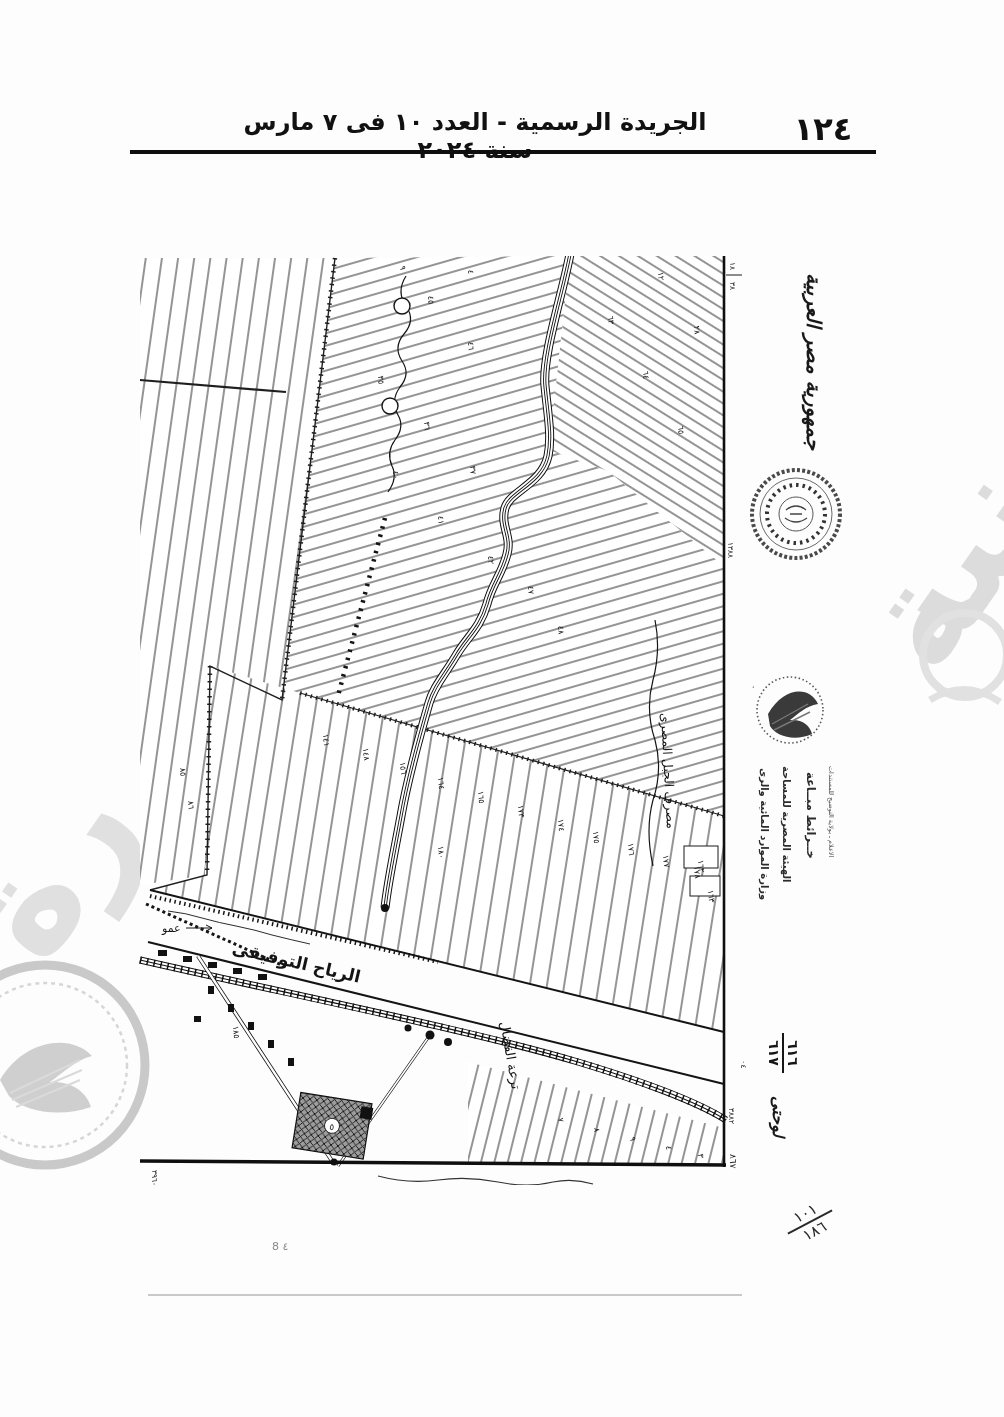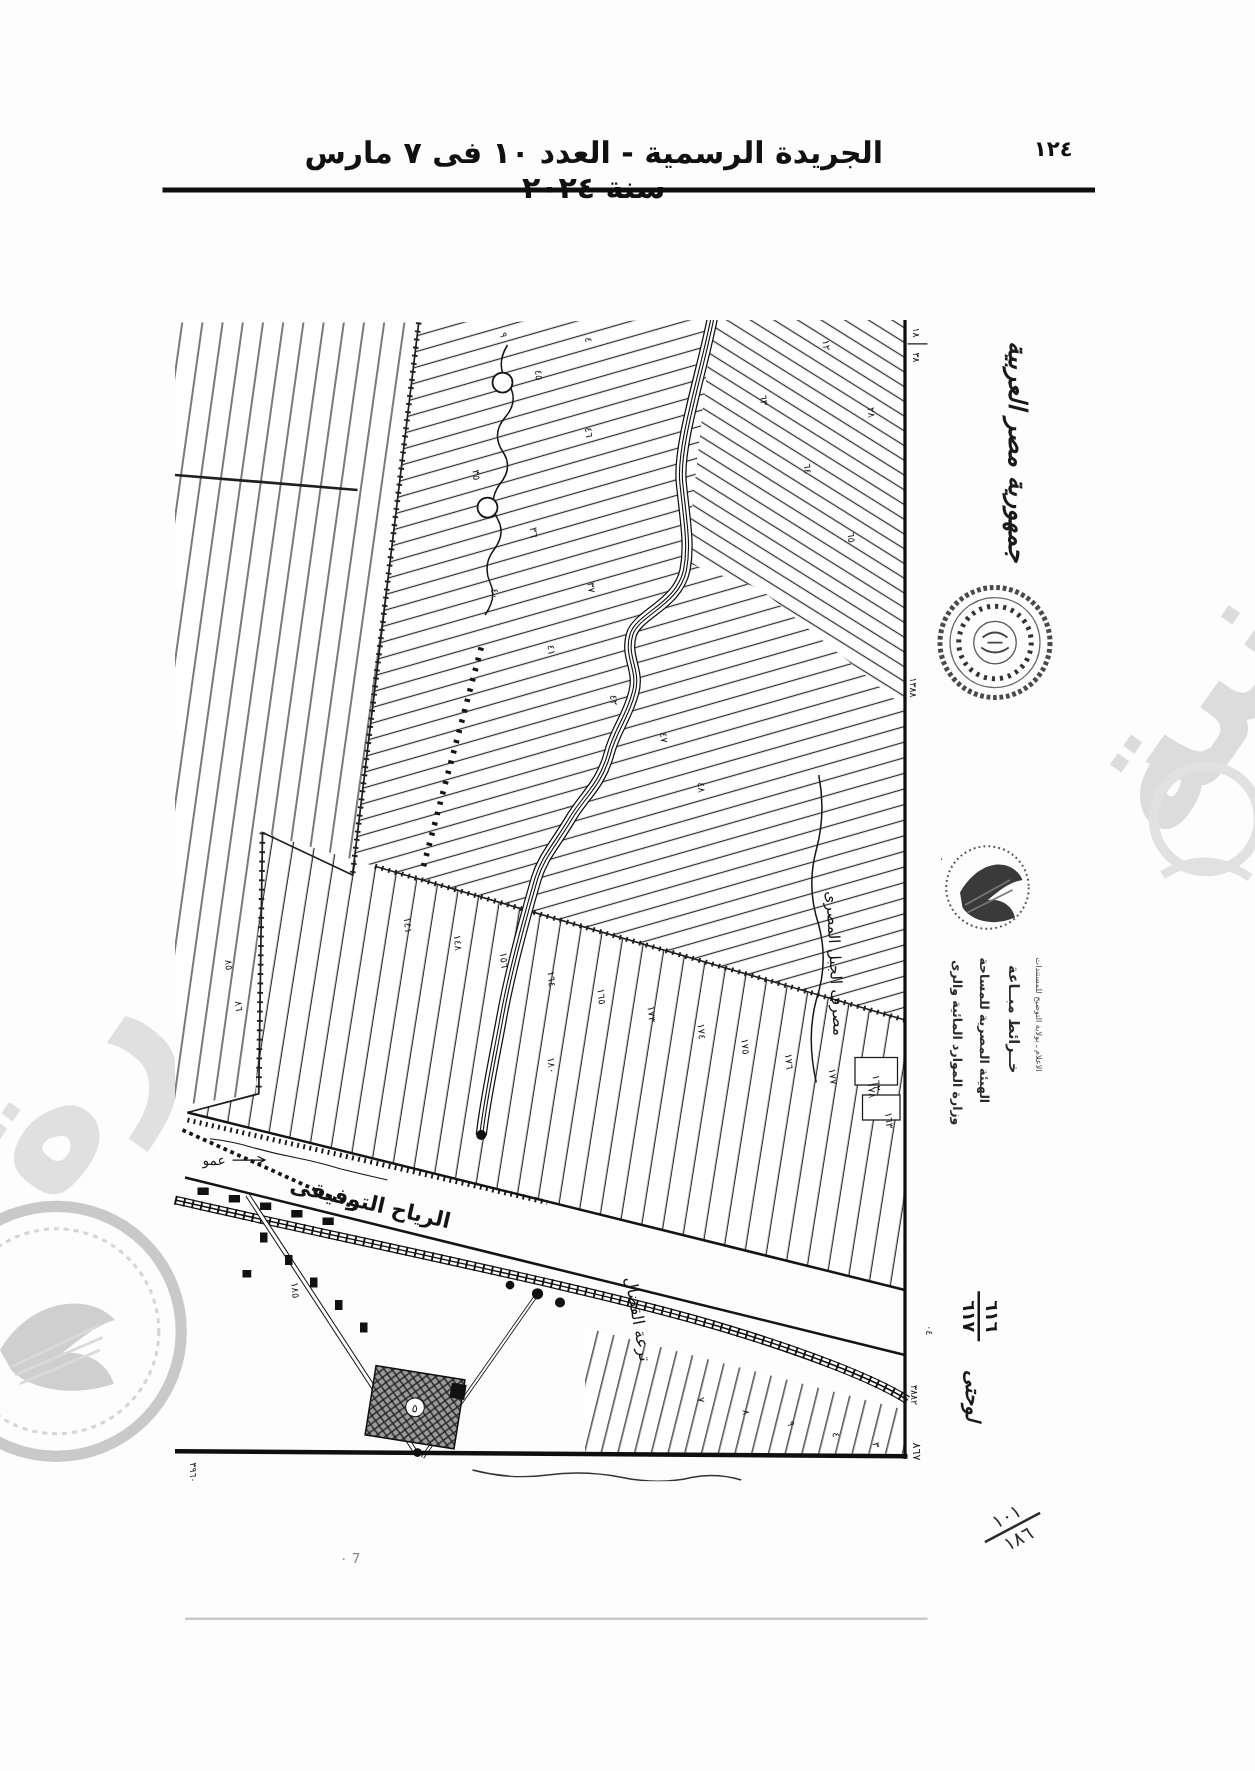--- a/index.html
+++ b/index.html
@@ -4,21 +4,21 @@
 <style>
   html,body{margin:0;padding:0;}
   body{
     width:1004px;height:1417px;position:relative;overflow:hidden;
     background:#fdfdfd;font-family:"DejaVu Sans",sans-serif;color:#111;
   }
   .abs{position:absolute;}
   
   .hdr-title{left:225px;top:108px;width:500px;text-align:center;font-size:24px;
     font-weight:600;direction:rtl;letter-spacing:.5px;}
-  .hdr-num{left:827px;top:110px;width:80px;font-size:17px;font-weight:700;}
+  .hdr-num{left:783px;top:110px;width:80px;text-align:center;font-size:32px;font-weight:700;}
   .hdr-rule{left:130px;top:150px;width:746px;height:4px;background:#0e0e0e;}
   .foot-rule{left:148px;top:1294px;width:594px;height:2px;background:#c9c9c9;}
   
   .rot90{transform:rotate(90deg);transform-origin:top left;direction:rtl;white-space:nowrap;}
   .country{left:826px;top:270px;font-size:20px;font-weight:600;color:#191919;
     font-style:italic;letter-spacing:1px;width:180px;}
   .stampcol{color:#2b2b2b;}
   .sheetfrac{left:800px;top:1014px;width:78px;text-align:center;color:#161616;}
   .sheetfrac .ln{border-top:2px solid #161616;width:40px;margin:1px auto;}
   .sheetfrac span{font-size:14px;font-weight:700;display:block;line-height:15px;}
@@ -274,14 +274,14 @@
 </div>
 <div class="abs rot90 sheetnote">٠٤</div>
 <div class="abs rot90 sheetword">لوحتى</div>
 
 <div class="abs pagefrac">
   <span>١٠١</span>
   <div class="ln"></div>
   <span>١٨٦</span>
 </div>
 
-<div class="abs dotsnote">٠  7</div>
+<div class="abs dotsnote">8  ٤</div>
 <div class="abs foot-rule"></div>
 
 </body></html>

